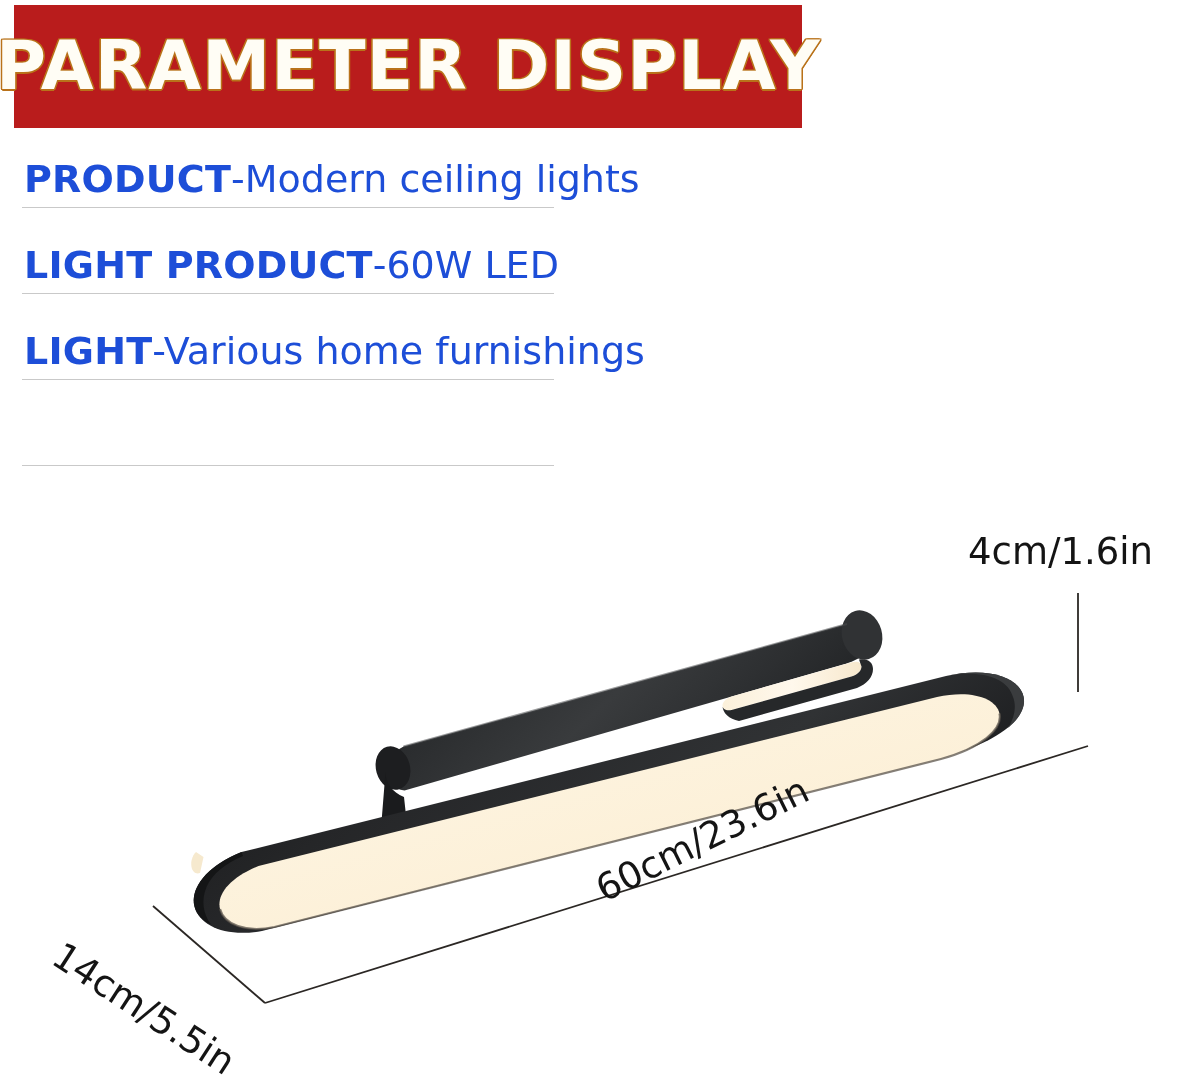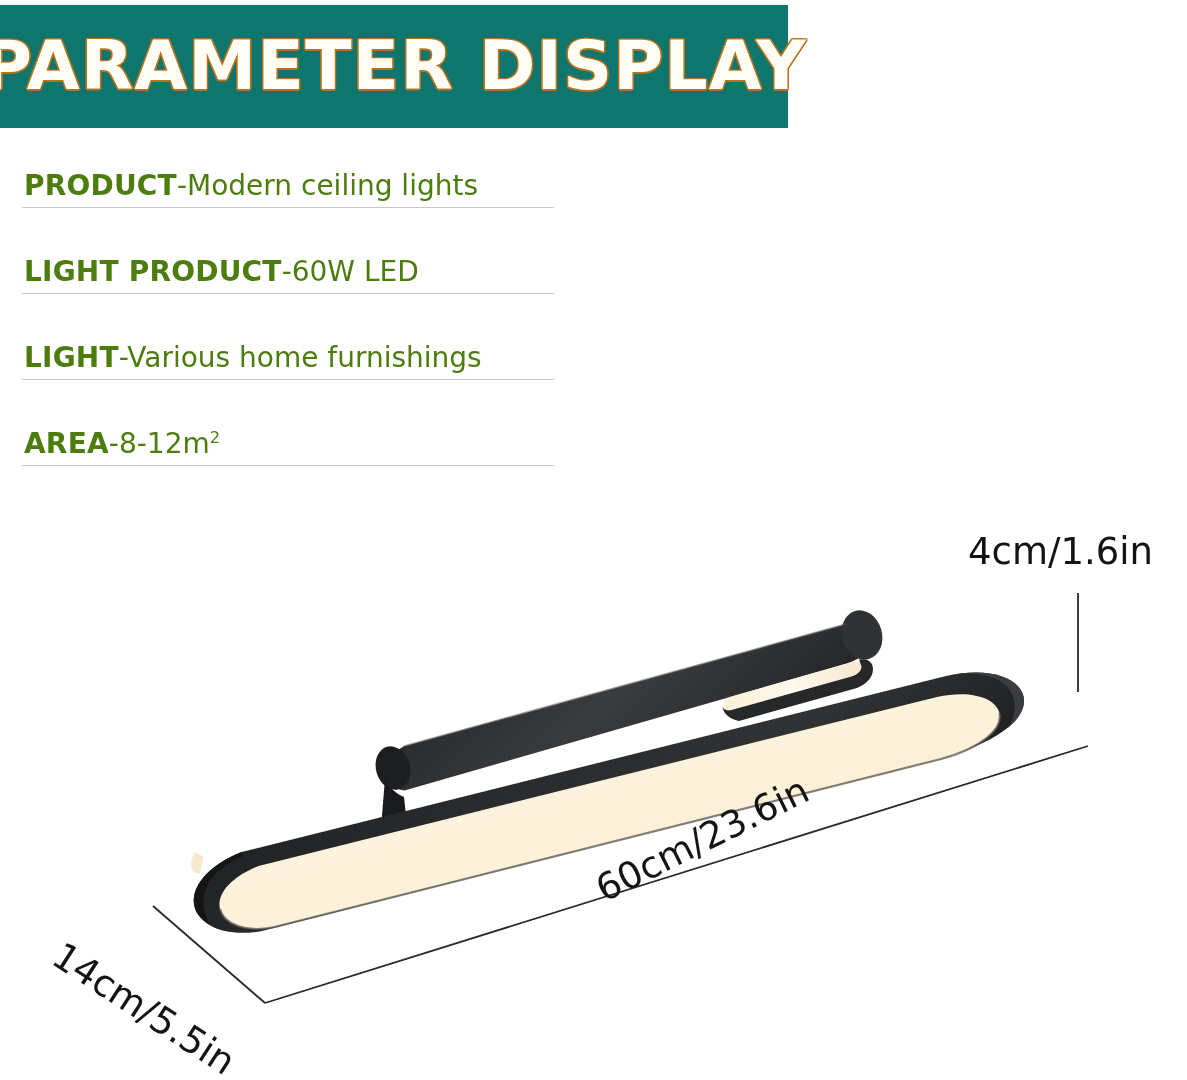--- a/index.html
+++ b/index.html
@@ -12,25 +12,25 @@
     height: 1080px;
     position: relative;
     overflow: hidden;
     font-family: "DejaVu Sans", sans-serif;
     -webkit-font-smoothing: antialiased;
   }
 
   
   #banner {
     position: absolute;
-    left: 0;
+    left: 14px;
     top: 5px;
     width: 788px;
     height: 123px;
-    background: #0f766e;
+    background: #b91c1c;
     display: flex;
     align-items: center;
     justify-content: center;
   }
   #banner-title {
     font-family: "DejaVu Sans", sans-serif;
     font-weight: 700;
     font-size: 67px;
     line-height: 1;
     letter-spacing: 1px;
@@ -55,23 +55,23 @@
     top: 150px;
     width: 534px;
   }
   .spec-row {
     position: relative;
     height: 86px;
   }
   .spec-text {
     position: absolute;
     left: 2px;
-    top: 18px;
-    font-size: 28px;
-    color: #4d7c0f;
+    top: 6px;
+    font-size: 38px;
+    color: #1d4ed8;
     white-space: nowrap;
     line-height: 1.25;
   }
   .spec-key {
     font-weight: 700;
     letter-spacing: 0.2px;
   }
   .spec-val {
     font-weight: 400;
   }
@@ -157,23 +157,20 @@
   </div>
 
   <div class="spec-row">
     <div class="spec-text">
       <span class="spec-key">LIGHT</span><span class="spec-val">-Various home furnishings</span>
     </div>
     <div class="spec-divider"></div>
   </div>
 
   <div class="spec-row">
-    <div class="spec-text">
-      <span class="spec-key">AREA</span><span class="spec-val"><span>-8-12m</span><sup>2</sup></span>
-    </div>
     <div class="spec-divider"></div>
   </div>
 
 </div>
 
 <div id="product-figure">
 
   <svg id="product-svg" viewBox="0 0 1187 580" xmlns="http://www.w3.org/2000/svg">
     <defs>
 

